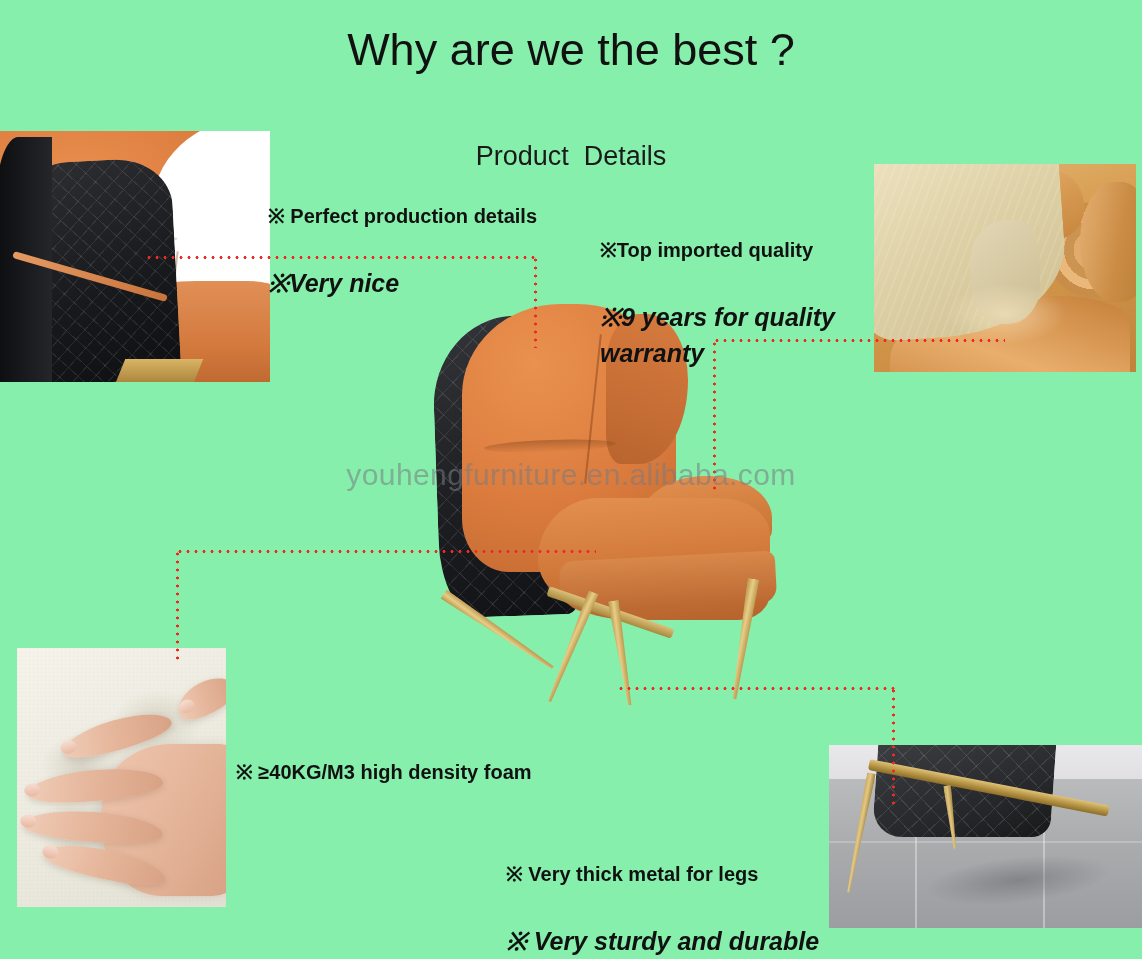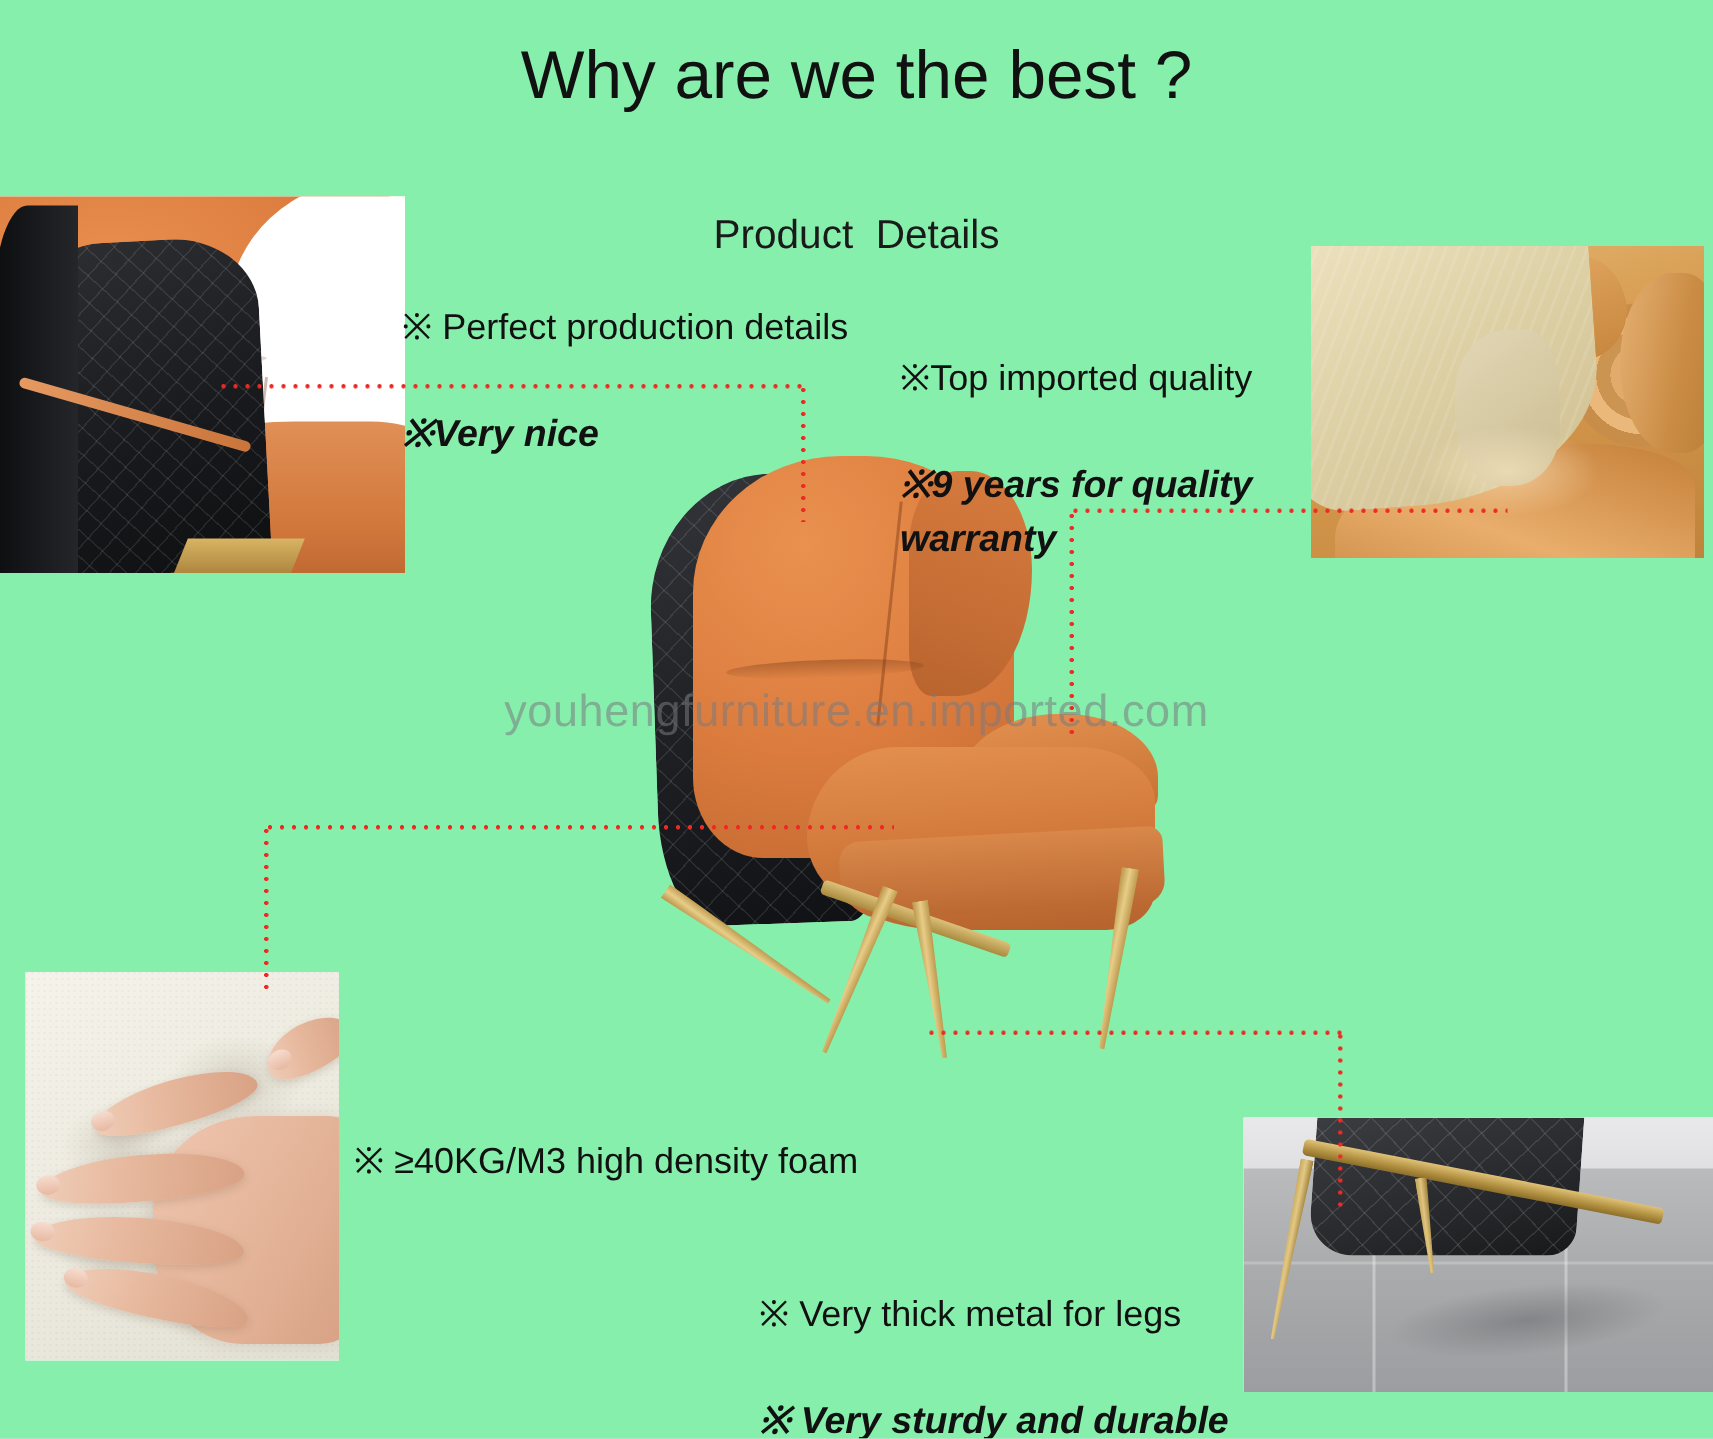--- a/index.html
+++ b/index.html
@@ -315,21 +315,21 @@
   }
   .dot-v {
     position:absolute; width:3px;
     background-image: radial-gradient(circle, #ee2a24 0 1.4px, transparent 1.6px);
     background-size: 3px 8px;
     background-repeat: repeat-y;
   }
 
   
   .callout { position:absolute; color:#111; white-space:pre-wrap; }
-  .line-reg  { font-size: 24px; font-weight: 400; line-height: 1.42; }
+  .line-reg  { font-size: 20px; font-weight: 700; line-height: 1.42; }
   .line-bold { font-size: 25px; font-weight: 700; line-height: 1.42; font-style: italic; }
 
   #callout-production  { left: 268px; top: 166px;  width: 330px; }
   #callout-leather     { left: 600px; top: 200px;  width: 288px; }
   #callout-foam        { left: 236px; top: 722px;  width: 370px; }
   #callout-legs        { left: 506px; top: 824px;  width: 350px; }
 
   
   #watermark {
     position:absolute; left:0; top:458px; width:1142px;
@@ -450,15 +450,15 @@
 
   <div class="callout" id="callout-foam">
     <div class="line-reg">※ ≥40KG/M3 high density foam</div>
   </div>
 
   <div class="callout" id="callout-legs">
     <div class="line-reg">※ Very thick metal for legs</div>
     <div class="line-bold">※ Very sturdy and durable</div>
   </div>
 
-  <div id="watermark">youhengfurniture.en.imported.com</div>
+  <div id="watermark">youhengfurniture.en.alibaba.com</div>
 
 </div>
 
 </body></html>

